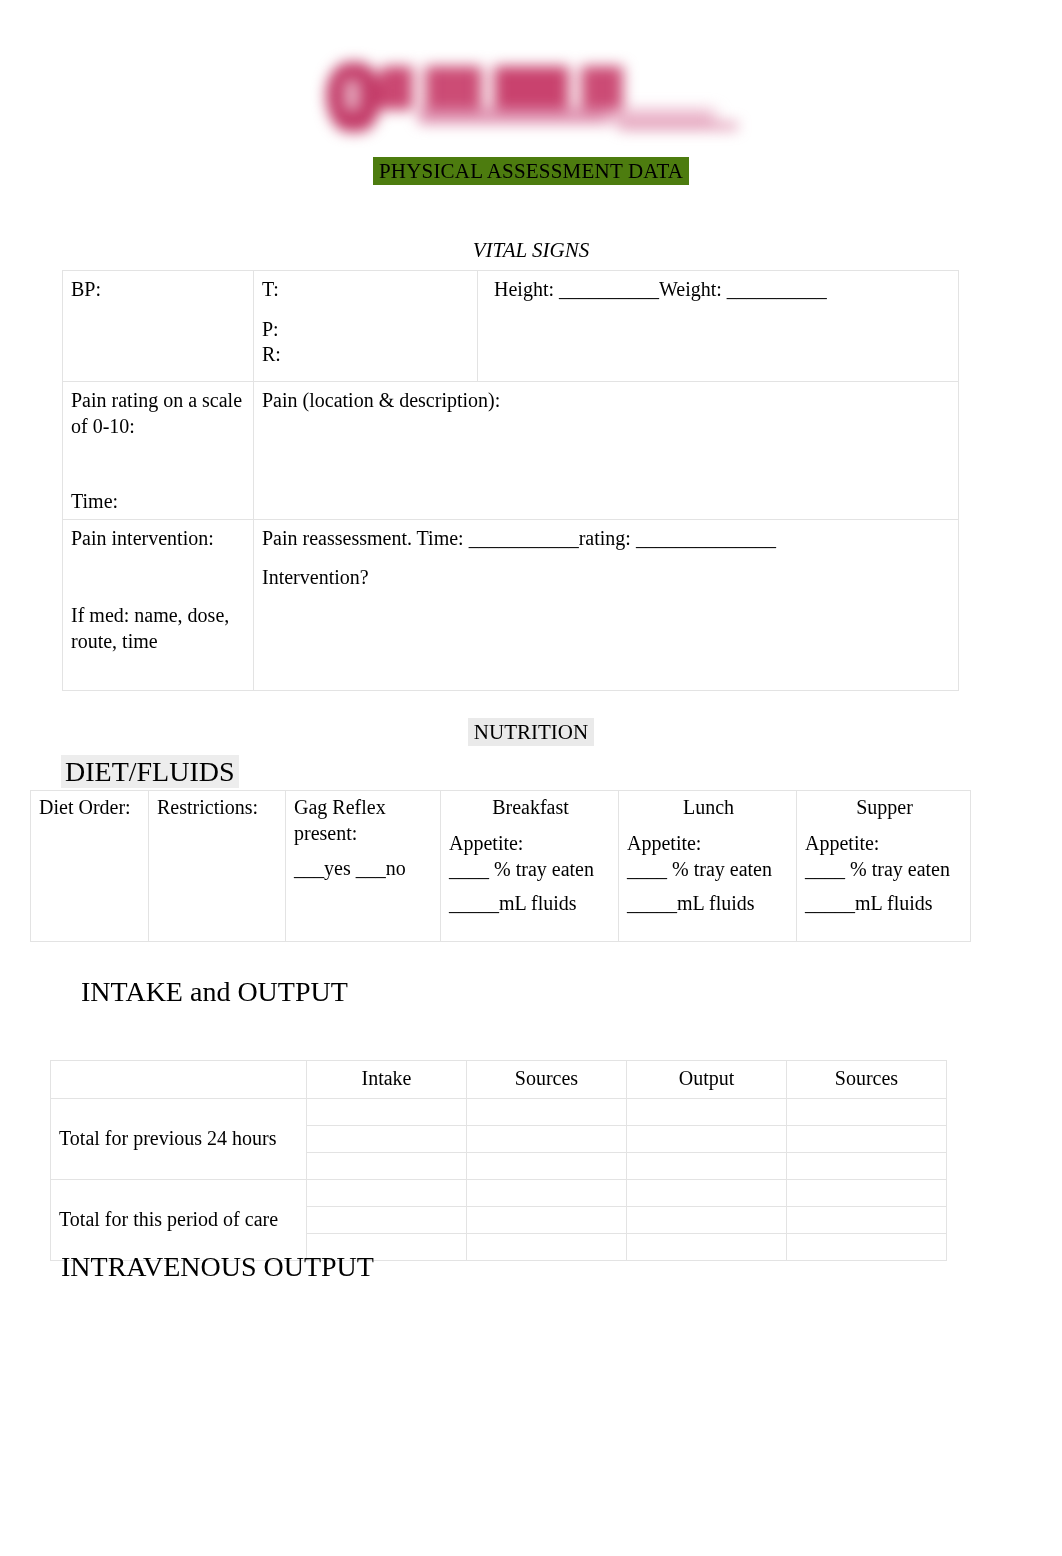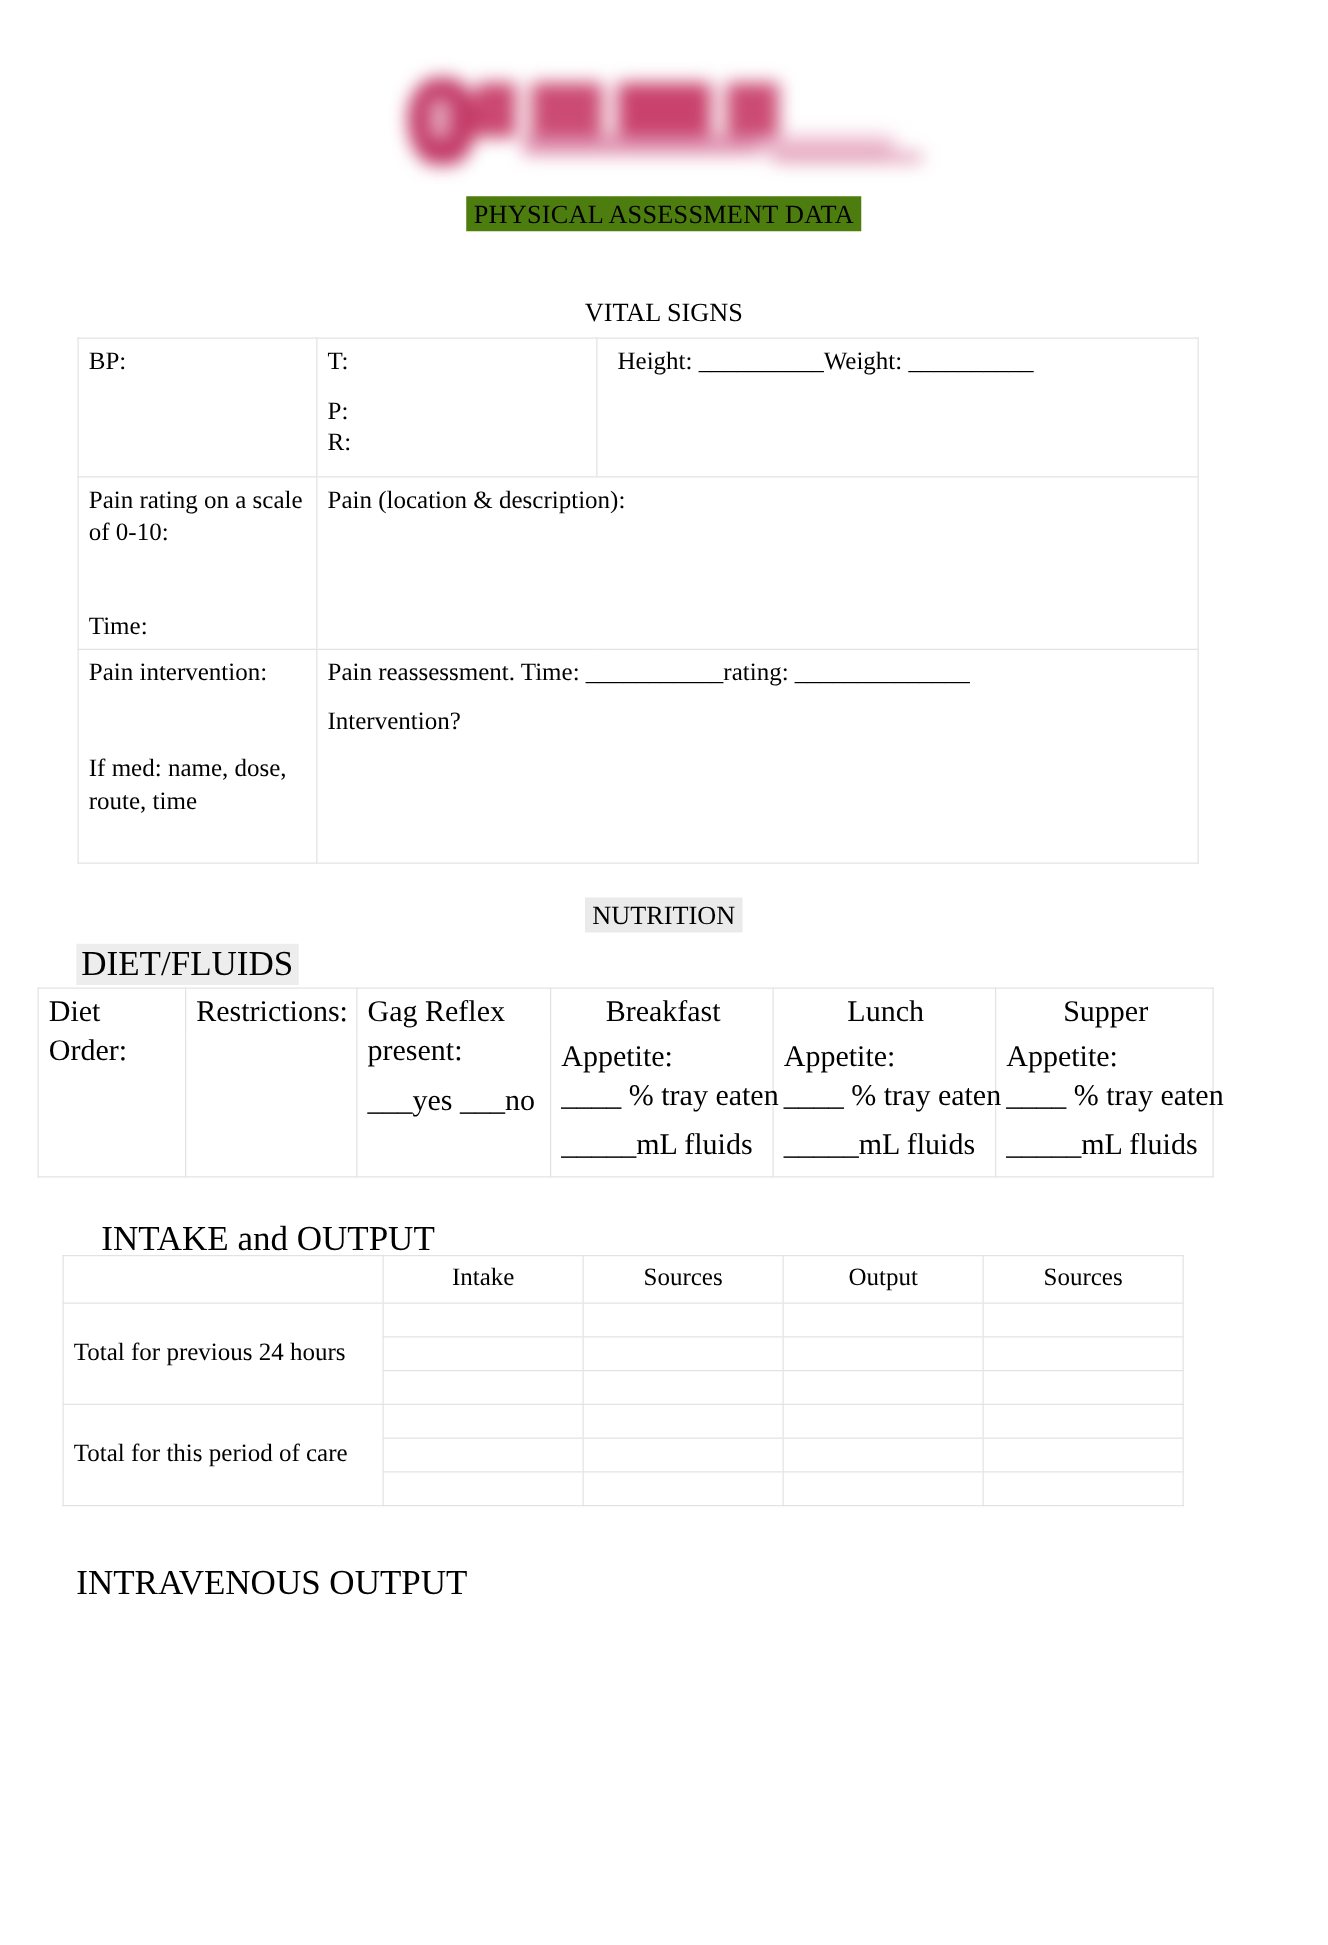--- a/index.html
+++ b/index.html
@@ -107,20 +107,21 @@
     text-align: center;
     font-size: 21px;
   }
   .center-head span { padding: 2px 6px; }
 
   .vital-head {
     position: absolute;
     left: 0;
     top: 238px;
     width: 1062px;
+    font-style: italic;
   }
   .nutrition-head {
     position: absolute;
     left: 0;
     top: 720px;
     width: 1062px;
   }
   .nutrition-head span { background: #eaeaea; }
 
   .sub-head {
@@ -152,38 +153,38 @@
     top: 270px;
     width: 896px;
   }
   #vital-signs-table td { height: 26px; }
 
   
   #diet-fluids-table {
     left: 30px;
     top: 790px;
     width: 940px;
-    font-size: 24px;
+    font-size: 20px;
   }
   #diet-fluids-table td { padding: 4px 6px 4px 8px; }
   #diet-fluids-table td.meal-head {
     text-align: center;
     border-bottom: none;
     padding-bottom: 0;
   }
   #diet-fluids-table td.meal-body {
     border-top: none;
   }
   .meal-line { white-space: nowrap; }
   .meal-line.gap { margin-top: 8px; }
 
   
   #intake-output-table {
     left: 50px;
-    top: 1004px;
+    top: 1060px;
     width: 896px;
   }
   #intake-output-table td {
     height: 22px;
     padding: 2px 8px;
   }
   #intake-output-table td.colhead {
     text-align: center;
     height: 30px;
     padding-top: 5px;

